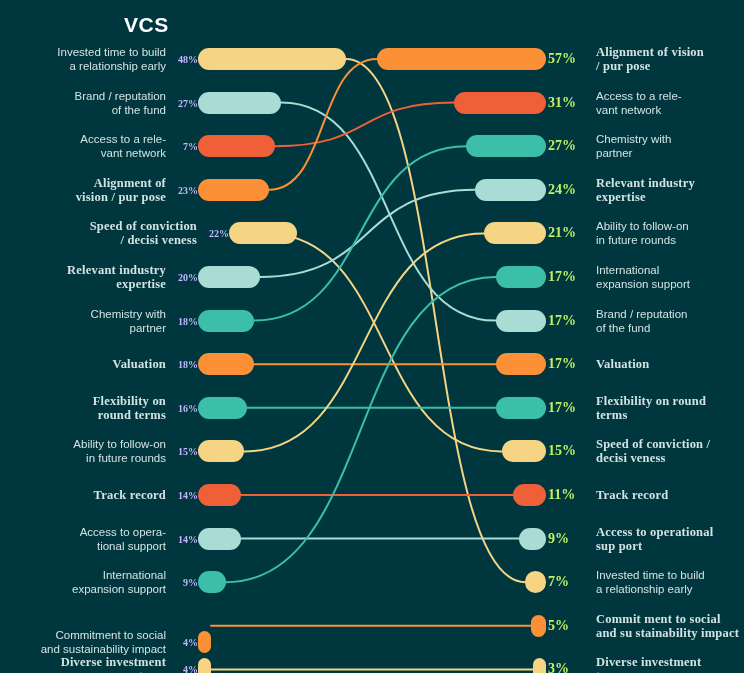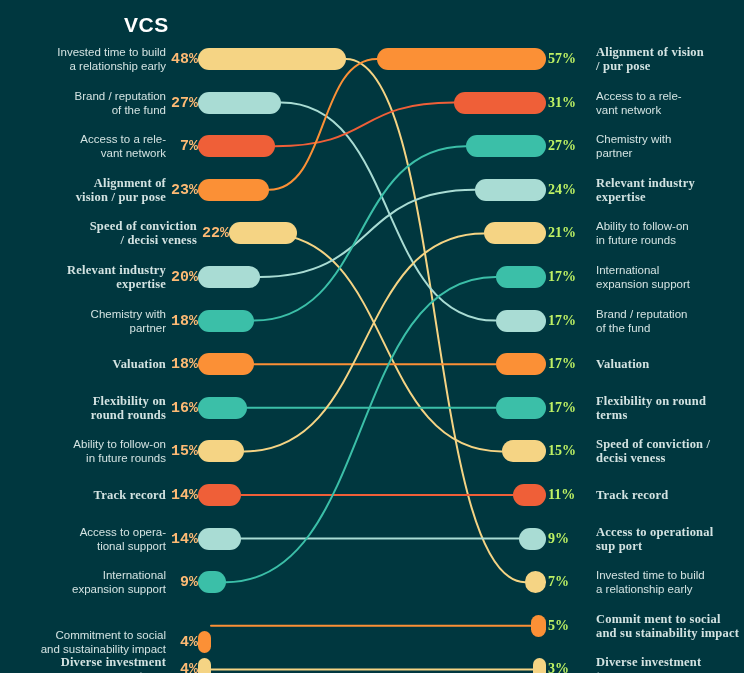--- a/index.html
+++ b/index.html
@@ -72,24 +72,24 @@
     font-size: 11.5px;
     line-height: 14px;
     color: #d3e3e2;
     white-space: pre-line;
   }
   .pct-left {
     position: absolute;
     right: 174px;
     top: 50%;
     transform: translateY(-50%);
-    font-family: Liberation Mono, monospace;
+    font-family: Liberation Serif, serif;
     font-weight: bold;
-    font-size: 15px;
-    color: #fdba74;
+    font-size: 10px;
+    color: #c4b5fd;
     white-space: nowrap;
   }
   .bar-left {
     position: absolute;
     left: 198px;
     top: 50%;
     transform: translateY(-50%);
     height: 22px;
     border-radius: 11px;
   }
@@ -213,21 +213,21 @@
         <div class="pct-left">18%</div>
         <div class="bar-left" style="background: rgb(59, 191, 168); width: 55.5px;"></div>
       </div>
       <div class="row row-left" style="top: 351.2px;">
         <div class="label-left serif-label">Valuation</div>
         <div class="pct-left">18%</div>
         <div class="bar-left" style="background: rgb(251, 144, 54); width: 55.5px;"></div>
       </div>
       <div class="row row-left" style="top: 394.8px;">
         <div class="label-left serif-label">Flexibility on
-round rounds</div>
+round terms</div>
         <div class="pct-left">16%</div>
         <div class="bar-left" style="background: rgb(59, 191, 168); width: 49.3333px;"></div>
       </div>
       <div class="row row-left" style="top: 438.4px;">
         <div class="label-left sans-label">Ability to follow-on
 in future rounds</div>
         <div class="pct-left">15%</div>
         <div class="bar-left" style="background: rgb(245, 212, 132); width: 46.25px;"></div>
       </div>
       <div class="row row-left" style="top: 482px;">

